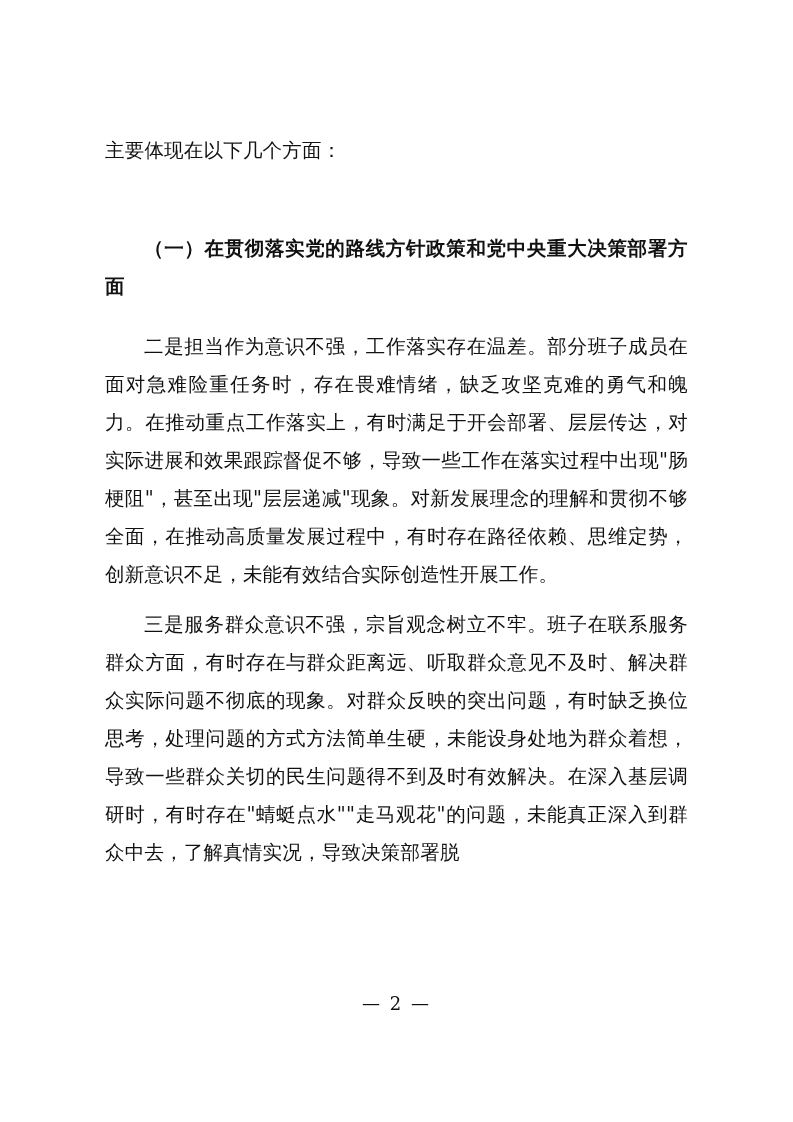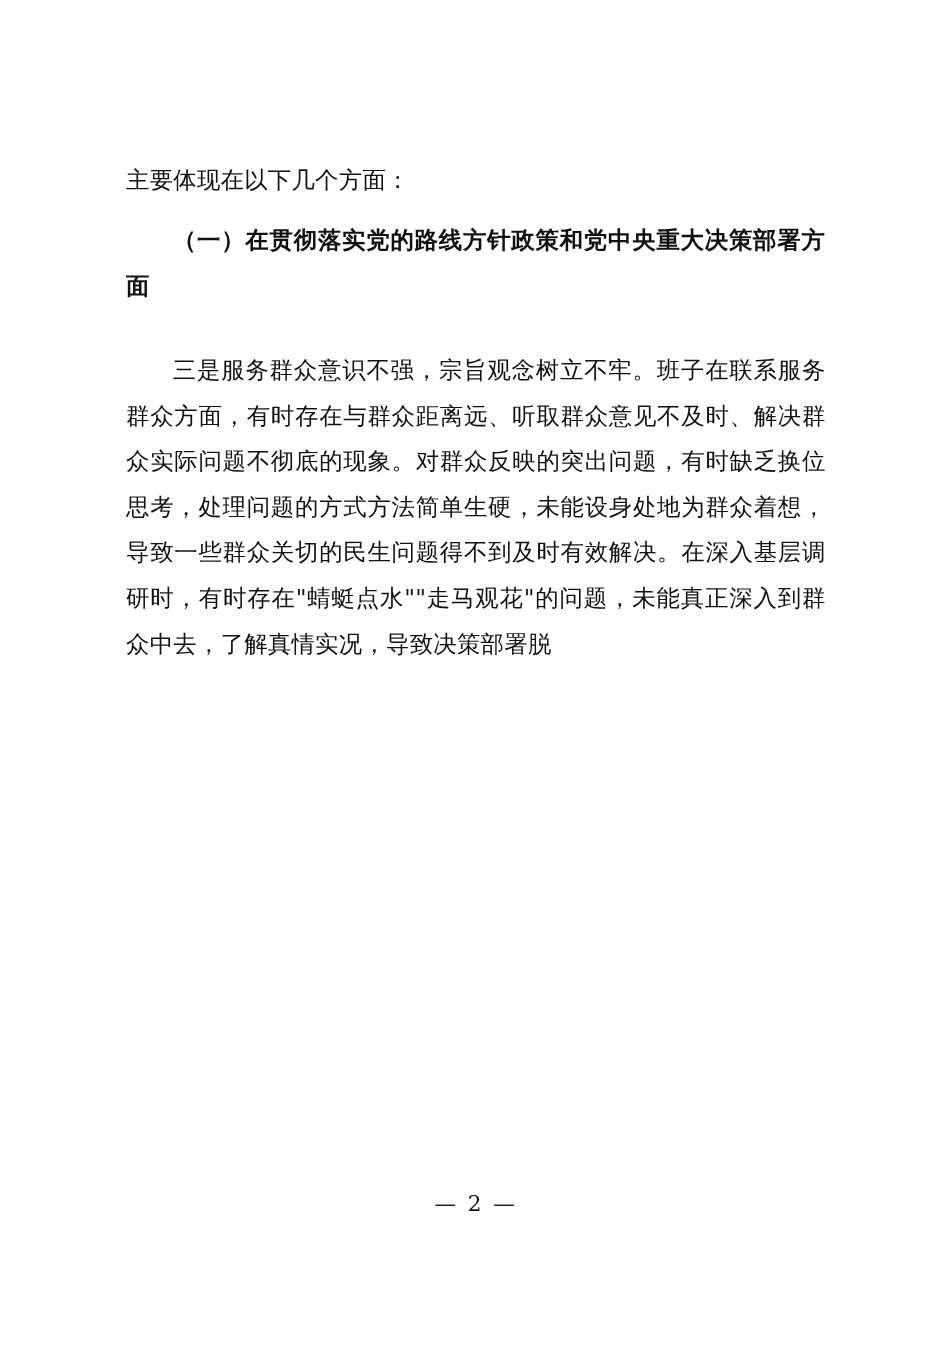--- a/index.html
+++ b/index.html
@@ -35,20 +35,21 @@
     letter-spacing: 0.2px;
     color: #111111;
   }
   p.indent2 {
     text-indent: 2em;
   }
   p.heading {
     text-indent: 2em;
     font-weight: bold;
     letter-spacing: 0.6px;
+    margin-top: 48px;
   }
   p.lead {
     text-indent: 0;
   }
   .para-spacer {
     height: 10px;
   }
   .footer {
     position: absolute;
     left: 0;
@@ -64,17 +65,18 @@
 </head>
 <body>
 
 <div class="page">
   <div class="doc-body">
     <p class="indent2 lead">主要体现在以下几个方面：</p>
     <div class="para-spacer"></div>
     <p class="heading">（一）在贯彻落实党的路线方针政策和党中央重大决策部署方面</p>
     <div class="para-spacer"></div>
     <div class="para-spacer"></div>
+    <p class="indent2">二是担当作为意识不强，工作落实存在温差。部分班子成员在面对急难险重任务时，存在畏难情绪，缺乏攻坚克难的勇气和魄力。在推动重点工作落实上，有时满足于开会部署、层层传达，对实际进展和效果跟踪督促不够，导致一些工作在落实过程中出现"肠梗阻"，甚至出现"层层递减"现象。对新发展理念的理解和贯彻不够全面，在推动高质量发展过程中，有时存在路径依赖、思维定势，创新意识不足，未能有效结合实际创造性开展工作。</p>
     <div class="para-spacer"></div>
     <p class="indent2">三是服务群众意识不强，宗旨观念树立不牢。班子在联系服务群众方面，有时存在与群众距离远、听取群众意见不及时、解决群众实际问题不彻底的现象。对群众反映的突出问题，有时缺乏换位思考，处理问题的方式方法简单生硬，未能设身处地为群众着想，导致一些群众关切的民生问题得不到及时有效解决。在深入基层调研时，有时存在"蜻蜓点水""走马观花"的问题，未能真正深入到群众中去，了解真情实况，导致决策部署脱</p>
   </div>
   <div class="footer">— 2 —</div>
 </div>
 
 </body></html>

